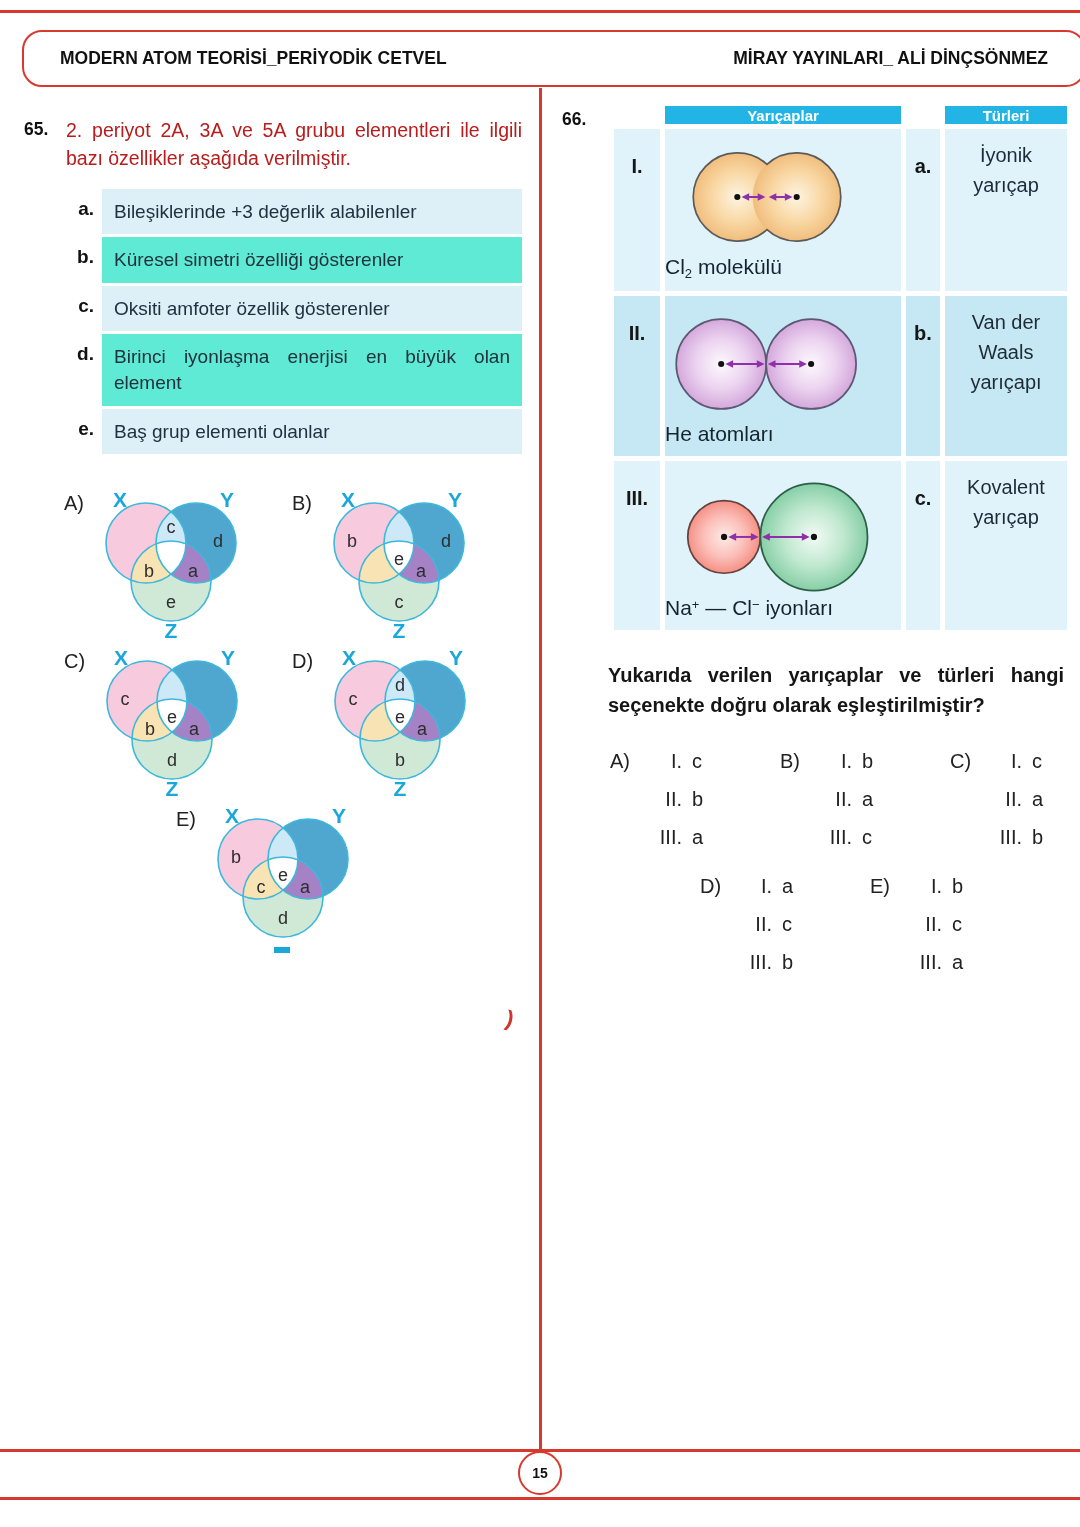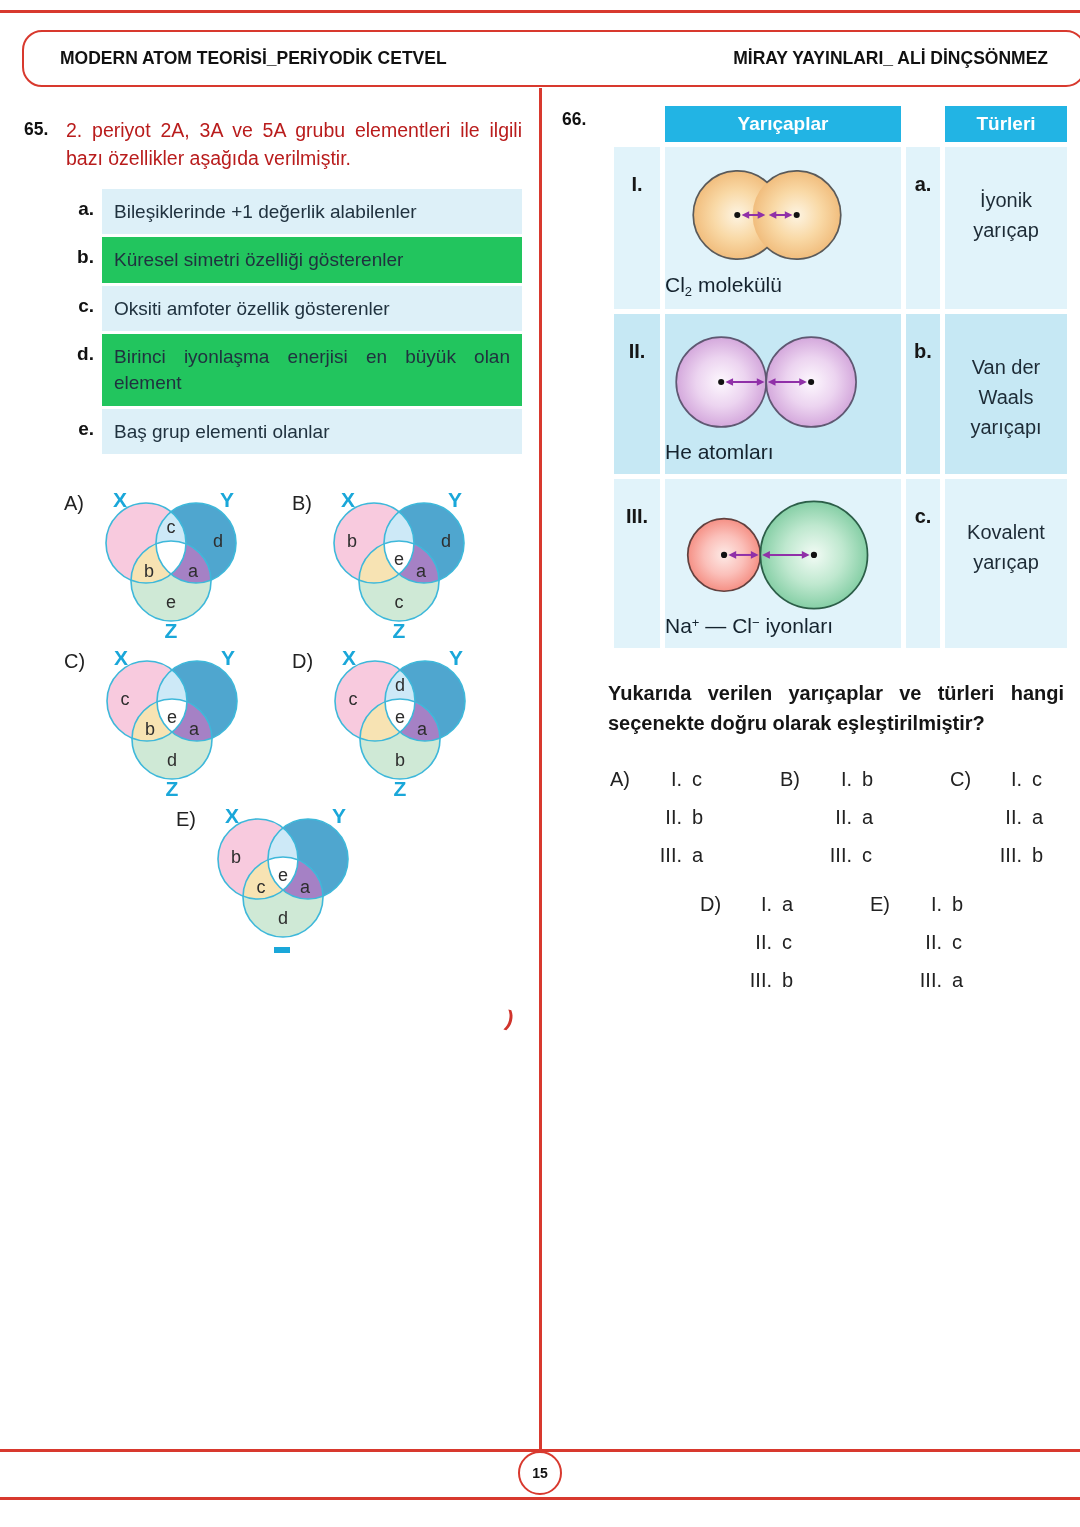--- a/index.html
+++ b/index.html
@@ -26,42 +26,42 @@
   .q{display:flex;align-items:flex-start;}
   .qnum{width:42px;flex:0 0 42px;font-weight:700;font-size:17.5px;padding-top:3px;color:#111;}
   .qbody{flex:1;}
   .intro{font-size:19.5px;line-height:1.45;color:#b91c1c;text-align:justify;}
 
   .q65-list{margin:16px 0 0 42px;}
   .q65-row{display:flex;margin-bottom:3px;}
   .q65-letter{flex:0 0 36px;font-weight:700;font-size:19px;text-align:right;padding:9px 8px 0 0;box-sizing:border-box;color:#111;}
   .q65-text{flex:1;padding:10px 12px;font-size:19px;line-height:1.35;color:#20323f;text-align:justify;}
   .shade-light{background:#ddf0f8;}
-  .shade-dark{background:#22c55e;}
+  .shade-dark{background:#5eead4;}
 
   .stem{margin:24px 0 0 42px;font-weight:700;font-size:19.5px;line-height:1.5;color:#151515;text-align:justify;}
   .note{margin:14px 0 0 42px;font-size:19.5px;color:#222;}
 
   .venn-grid{margin:34px 0 0 40px;width:456px;}
   .venn-row{display:flex;margin-bottom:6px;}
   .venn-cell{width:228px;flex:0 0 228px;}
   .venn-row-e{margin-left:112px;}
   .venn-opt{display:flex;align-items:flex-start;}
   .venn-label{font-size:20px;color:#222;margin:4px 2px 0 0;}
   .vx{font-weight:700;font-size:21px;fill:#1aa7d9;}
   .vl{font-size:18px;fill:#2e2e2e;}
 
   .t66{display:grid;grid-template-columns:46px 236px 34px 122px;gap:5px;background:#fff;width:fit-content;}
-  .th{height:36px;display:flex;align-items:center;justify-content:center;font-weight:700;font-size:19px;color:#fff;}
+  .th{height:18px;display:flex;align-items:center;justify-content:center;font-weight:700;font-size:15px;color:#fff;}
   .th-cyan{background:#22b4e4;}
   .tc-light{background:#e1f3fa;}
   .tc-dark{background:#c6e8f4;}
   .tc-roman{font-weight:700;font-size:20px;text-align:center;padding-top:26px;color:#161616;}
   .tc-letter{font-weight:700;font-size:20px;text-align:center;padding-top:26px;color:#161616;}
-  .tc-type{font-size:20px;text-align:center;padding-top:38px;line-height:1.5;color:#1d2b36;}
+  .tc-type{font-size:20px;text-align:center;padding-top:11px;line-height:1.5;color:#1d2b36;}
   .tc-img{display:flex;flex-direction:column;justify-content:flex-start;padding:12px 0 10px;}
   .caption{font-size:21px;color:#15232e;margin-top:2px;}
   .sub{font-size:0.62em;vertical-align:-0.3em;}
   .sup{font-size:0.62em;vertical-align:0.5em;}
 
   .stem66{margin:30px 0 16px 46px;font-weight:700;font-size:20px;line-height:1.5;color:#151515;text-align:justify;width:456px;}
 
   .row66{display:flex;margin-top:30px;}
   .row66-1{padding-left:48px;}
   .row66-2{padding-left:138px;margin-top:26px;}
@@ -87,21 +87,21 @@
 
   <div class="col-left">
     <div class="q">
       <span class="qnum">65.</span>
       <span class="qbody intro">2. periyot 2A, 3A ve 5A grubu elementleri ile ilgili bazı özellikler aşağıda verilmiştir.</span>
     </div>
 
     <div class="q65-list">
         <div class="q65-row">
           <span class="q65-letter">a.</span>
-          <span class="q65-text shade-light">Bileşiklerinde +1 değerlik alabilenler</span>
+          <span class="q65-text shade-light">Bileşiklerinde +3 değerlik alabilenler</span>
         </div>
         <div class="q65-row">
           <span class="q65-letter">b.</span>
           <span class="q65-text shade-dark">Küresel simetri özelliği gösterenler</span>
         </div>
         <div class="q65-row">
           <span class="q65-letter">c.</span>
           <span class="q65-text shade-light">Oksiti amfoter özellik gösterenler</span>
         </div>
         <div class="q65-row">

